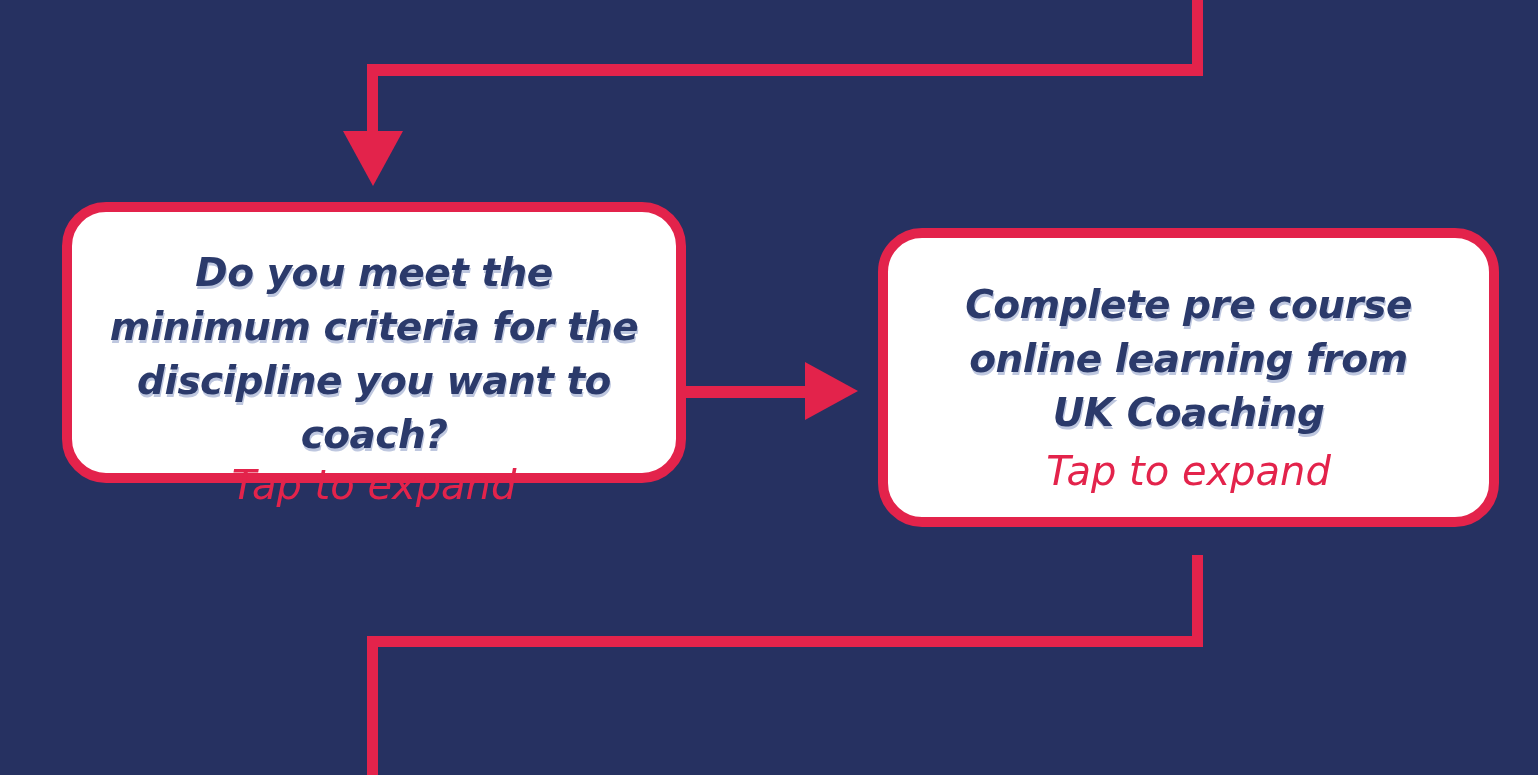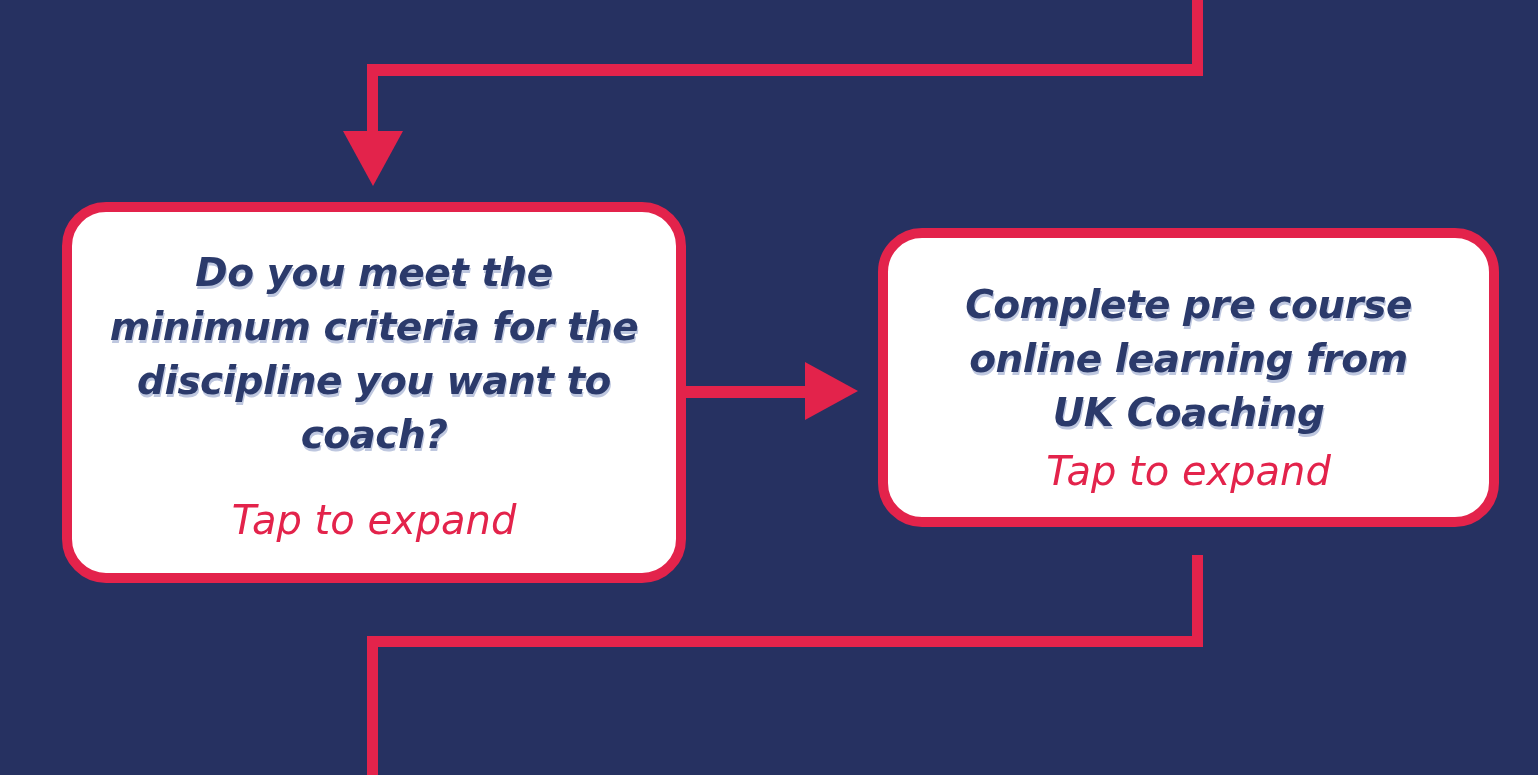--- a/index.html
+++ b/index.html
@@ -55,21 +55,21 @@
     border: 10px solid #E3234B;
     border-radius: 44px;
     box-sizing: border-box;
     display: flex;
     flex-direction: column;
     align-items: center;
     justify-content: space-between;
     text-align: center;
     cursor: pointer;
   }
-  .card-left  { left: 62px;  top: 202px; width: 624px; height: 381px; padding: 34px 20px 30px; }
+  .card-left  { left: 62px;  top: 202px; width: 624px; height: 281px; padding: 34px 20px 30px; }
   .card-right { left: 878px; top: 228px; width: 621px; height: 299px; padding: 40px 20px 23px; }
   .card-title {
     font-weight: bold;
     font-style: italic;
     font-size: 39px;
     line-height: 54px;
     letter-spacing: -0.5px;
     color: #2B3A6B;
     white-space: pre-line;
     text-shadow: 1px 3px 0 rgba(168, 180, 212, 0.75);

